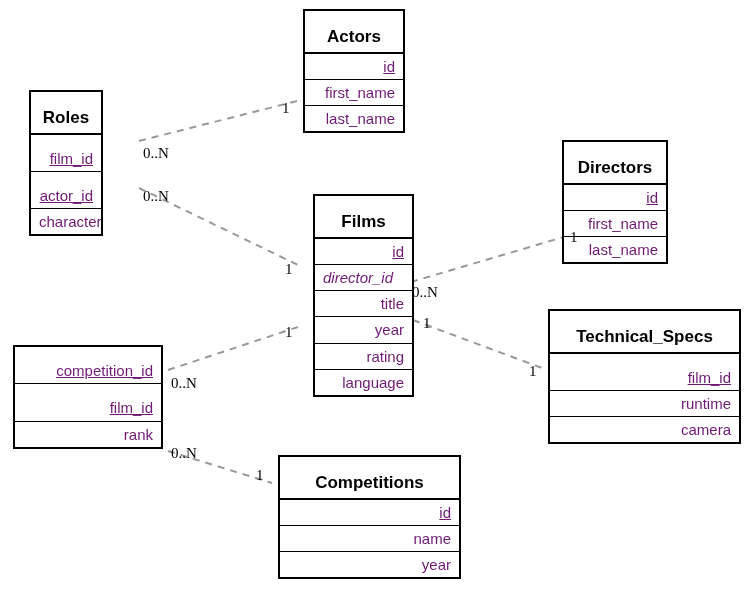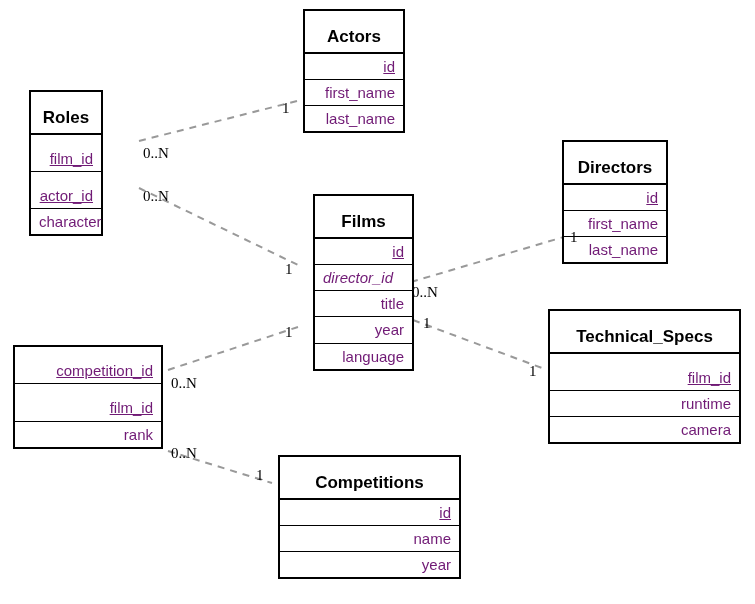--- a/index.html
+++ b/index.html
@@ -109,20 +109,21 @@
       <div class="attr fk">film_id</div>
       <div class="attr fk">actor_id</div>
       <div class="attr">character</div>
     </div>
     <div class="entity" style="left: 313px; top: 184px; width: 101px; margin-top: 10px;">
       <div class="entity-title">Films</div>
       <div class="attr pk">id</div>
       <div class="attr fk-plain">director_id</div>
       <div class="attr">title</div>
       <div class="attr">year</div>
+      <div class="attr">rating</div>
       <div class="attr">language</div>
     </div>
     <div class="entity" style="left: 562px; top: 140px; width: 106px;">
       <div class="entity-title">Directors</div>
       <div class="attr pk">id</div>
       <div class="attr">first_name</div>
       <div class="attr">last_name</div>
     </div>
     <div class="entity" style="left: 548px; top: 309px; width: 193px;">
       <div class="entity-title">Technical_Specs</div>

